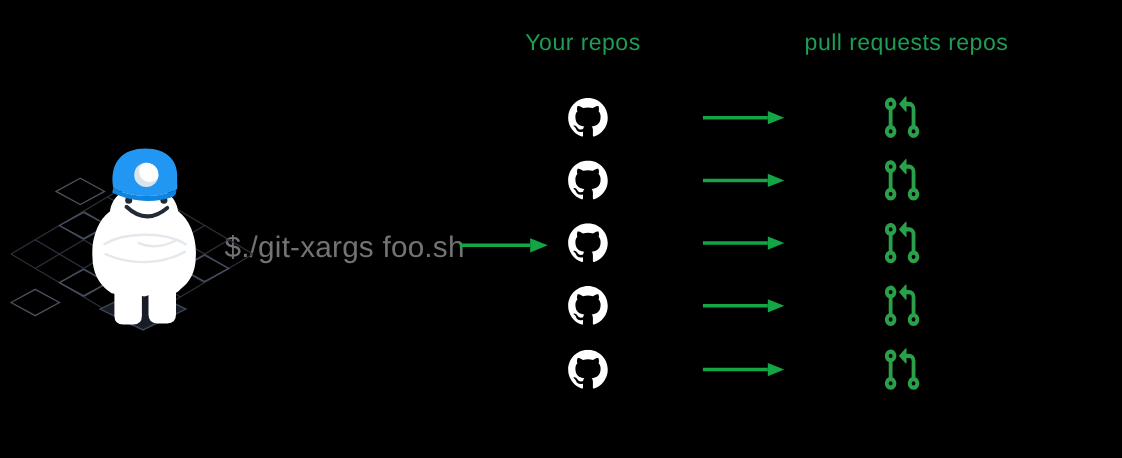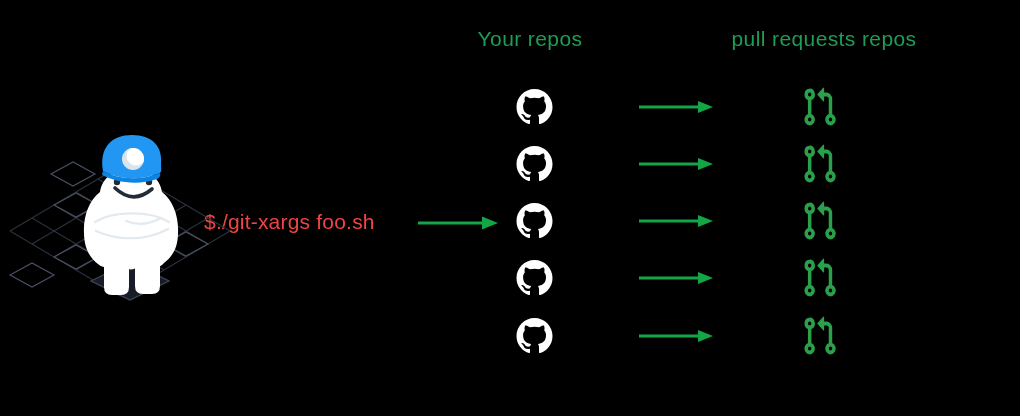--- a/index.html
+++ b/index.html
@@ -7,21 +7,21 @@
     position:relative;width:1020px;height:384px;background:#000000;
     overflow:hidden;font-family:"Liberation Sans",sans-serif;
   }
   .col-header{
     position:absolute;top:27px;transform:translateX(-50%);
     font-size:21px;letter-spacing:.4px;color:#1e9d55;white-space:nowrap;
   }
   #header-repos{left:530px;}
   #header-prs{left:824px;}
   #command-text{
-    position:absolute;left:204px;top:210px;font-size:21px;color:#ef4444;
+    position:absolute;left:204px;top:210px;font-size:27px;color:#737373;
     white-space:nowrap;letter-spacing:.2px;
   }
   #command-arrow{position:absolute;left:416px;top:215px;}
   .flow-row{position:absolute;left:500px;width:360px;height:42px;}
   .flow-row .repo-icon{position:absolute;left:16px;top:3px;}
   .flow-row .row-arrow{position:absolute;left:138px;top:14px;}
   .flow-row .pr-icon{position:absolute;left:301px;top:0px;}
   #mascot-scene{position:absolute;left:0px;top:125px;}
 </style>
 </head>

